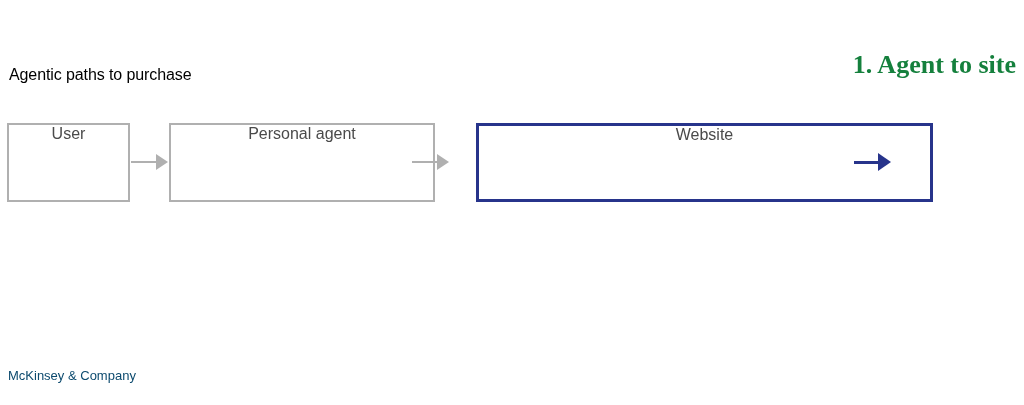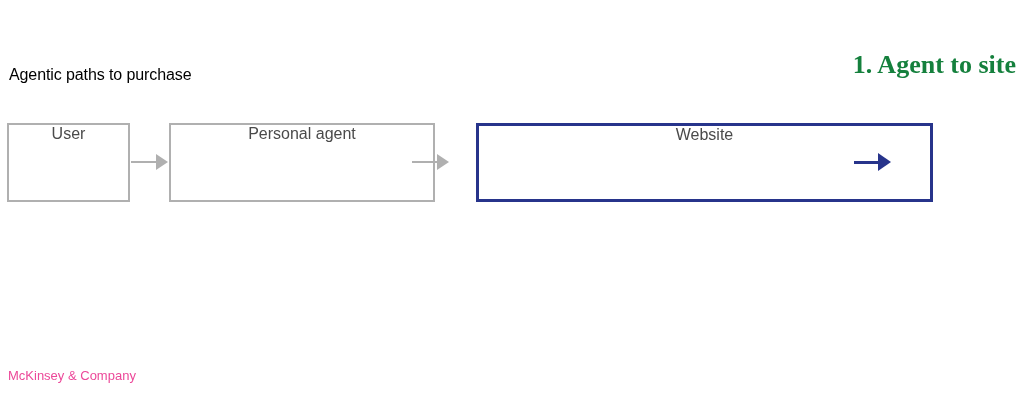--- a/index.html
+++ b/index.html
@@ -106,21 +106,21 @@
   .arrow-3 .head {
     border-top: 9px solid transparent;
     border-bottom: 9px solid transparent;
     border-left: 13px solid var(--accent-blue);
   }
   .footer-logo {
     position: absolute;
     left: 8px;
     top: 368px;
     font-size: 13px;
-    color: #ec4899;
+    color: #0c4a6e;
     letter-spacing: 0;
   }
 </style>
 </head>
 <body>
 
 <div class="slide">
 
 
   <div class="exhibit-label">Agentic paths to purchase</div>

